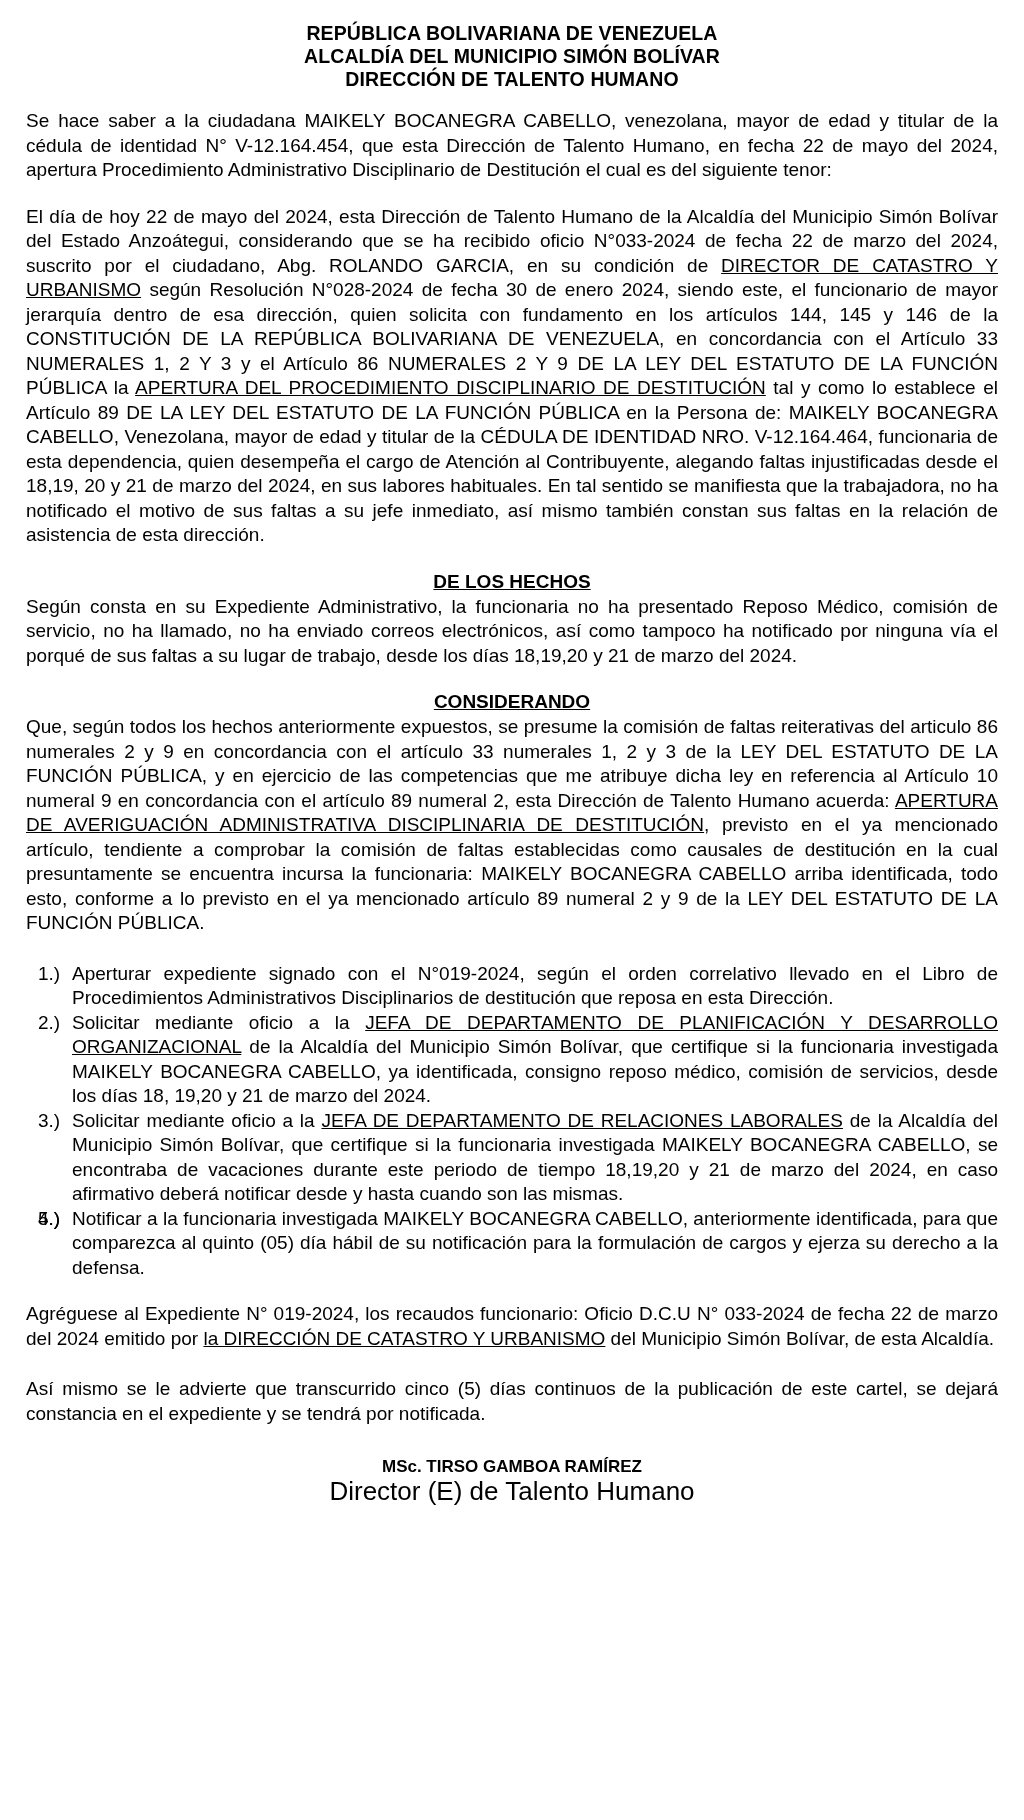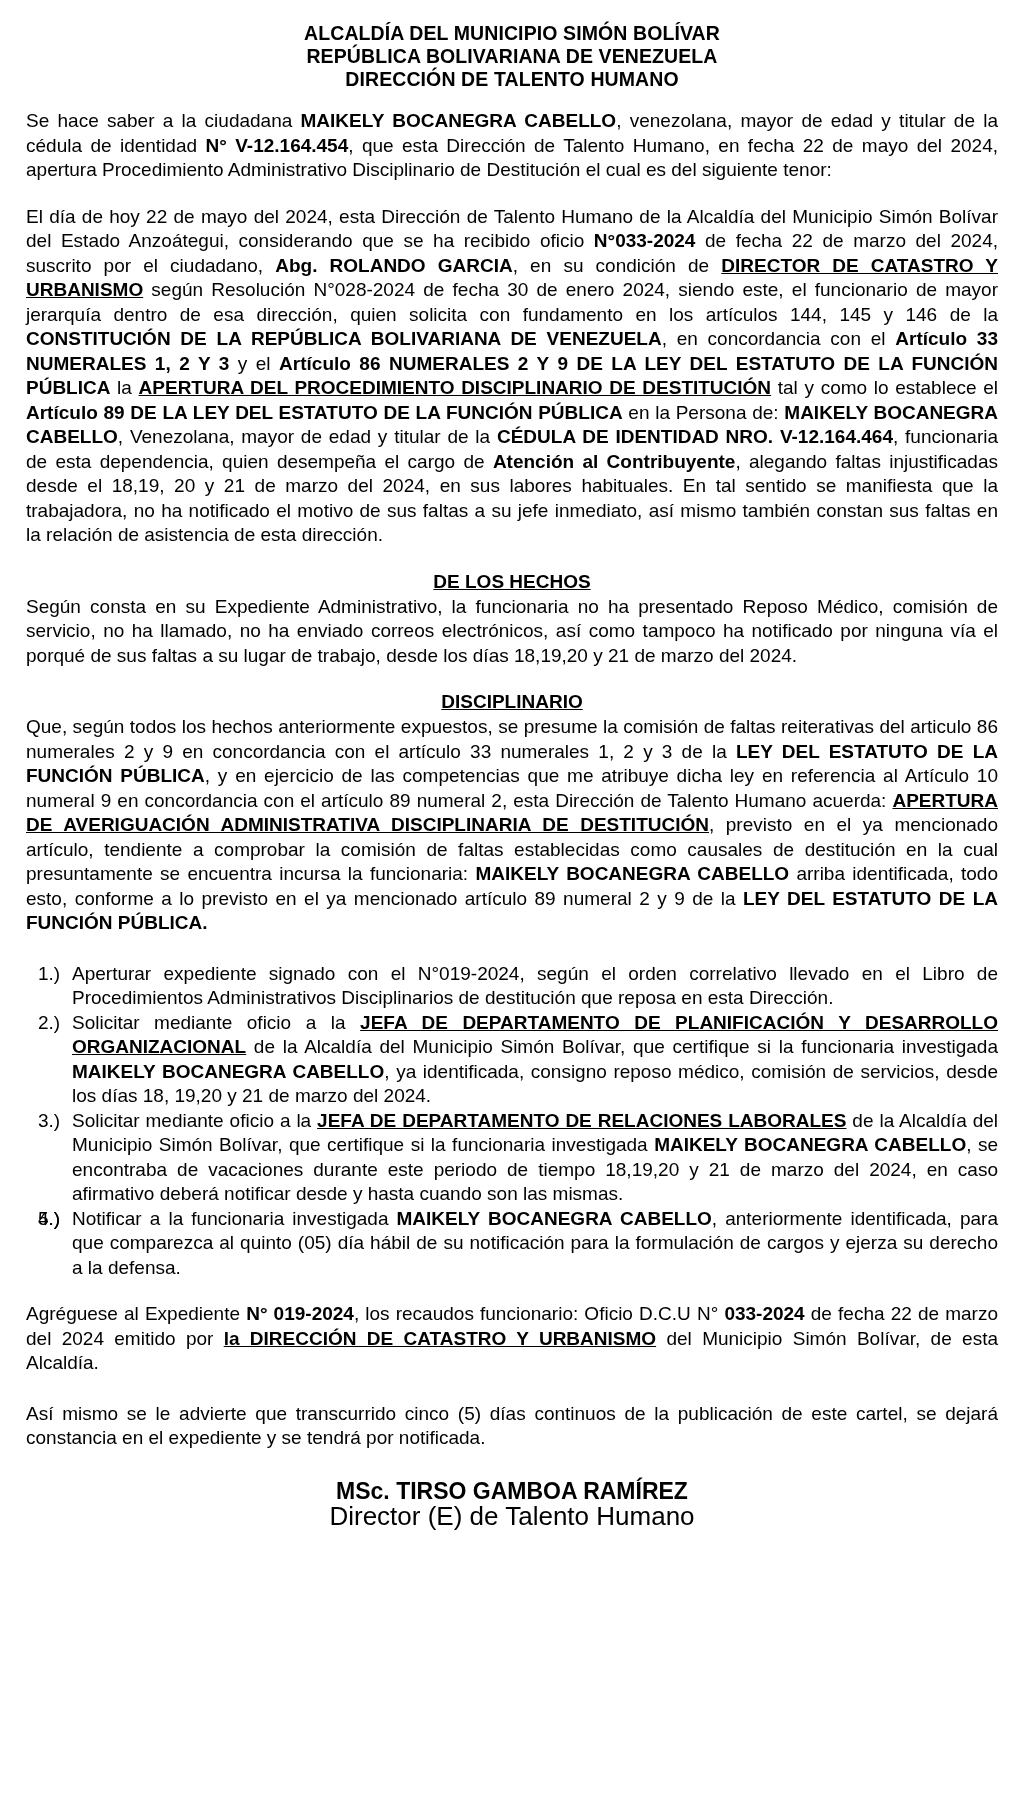--- a/index.html
+++ b/index.html
@@ -48,21 +48,21 @@
     text-align: justify;
     text-justify: inter-word;
   }
   p.para.lead { text-align: justify; }
   .indent {
     margin-left: 32px;
   }
   .spacer-md { height: 22px; }
   .spacer-lg { height: 26px; }
 
-  b, strong { font-weight: bold; margin-top: 14px; }
+  b, strong { font-weight: normal; margin-top: 14px; }
   .u { text-decoration: underline; }
 
   
   .section-title {
     text-align: center;
     font-weight: bold;
     font-size: 19px;
     line-height: 24px;
     text-decoration: underline;
     margin: 0 0 1px 0;
@@ -92,55 +92,55 @@
     line-height: 24.5px;
   }
 
   
   .signature {
     text-align: center;
     margin-top: 2px;
   }
   .signature .sig-name {
     font-weight: bold;
-    font-size: 23px;
+    font-size: 17px;
     line-height: 25px;
   }
   .signature .sig-role,
   .signature .sig-res {
     font-size: 26px;
     line-height: 25px;
   }
 </style>
 </head>
 <body>
 
 <div class="page">
 
   <div class="doc-header">
+    <span class="hline">REPÚBLICA BOLIVARIANA DE VENEZUELA</span>
     <span class="hline">ALCALDÍA DEL MUNICIPIO SIMÓN BOLÍVAR</span>
-    <span class="hline">REPÚBLICA BOLIVARIANA DE VENEZUELA</span>
     <span class="hline">DIRECCIÓN DE TALENTO HUMANO</span>
   </div>
 
 
   <p class="para lead"><span>Se hace saber a la ciudadana </span><b>MAIKELY BOCANEGRA CABELLO</b><span>, venezolana, mayor de edad y titular de la cédula de identidad </span><b>N° </b><b>V-12.164.454</b><span>, que esta Dirección de Talento Humano, en fecha 22 de mayo del 2024, apertura Procedimiento Administrativo Disciplinario de Destitución el cual es del siguiente tenor:</span></p>
 
   <div class="spacer-md"></div>
 
   <p class="para indent"><span>El día de hoy 22 de mayo del 2024, esta Dirección de Talento Humano de la Alcaldía del Municipio Simón Bolívar del Estado Anzoátegui, considerando que se ha recibido oficio </span><b>N°033-2024</b><span> de fecha 22 de marzo del 2024, suscrito por el ciudadano, </span><b>Abg. ROLANDO GARCIA</b><span>, en su condición de </span><b class="u">DIRECTOR DE CATASTRO Y URBANISMO</b><span> según Resolución N°028-2024 de fecha 30 de enero 2024, siendo este, el funcionario de mayor jerarquía dentro de esa dirección, quien solicita con fundamento en los artículos 144, 145 y 146 de la </span><b>CONSTITUCIÓN DE LA REPÚBLICA BOLIVARIANA DE VENEZUELA</b><span>, en concordancia con el </span><b>Artículo 33  NUMERALES 1, 2 Y 3</b><span> y el </span><b>Artículo 86 NUMERALES 2 Y 9 DE LA LEY DEL ESTATUTO DE LA FUNCIÓN PÚBLICA</b><span> la </span><b class="u">APERTURA DEL PROCEDIMIENTO DISCIPLINARIO DE DESTITUCIÓN</b><span> tal y como lo establece el </span><b>Artículo 89 DE LA LEY DEL ESTATUTO DE LA FUNCIÓN PÚBLICA</b><span> en la Persona de: </span><b>MAIKELY BOCANEGRA CABELLO</b><span>, Venezolana, mayor de edad y titular de la </span><b>CÉDULA DE IDENTIDAD NRO. V-12.164.464</b><span>, funcionaria de esta dependencia, quien desempeña el cargo de </span><b>Atención al Contribuyente</b><span>, alegando faltas injustificadas desde el 18,19, 20 y 21 de marzo del 2024, en sus labores habituales. En tal sentido se manifiesta que la trabajadora, no ha notificado el motivo de sus faltas a su jefe inmediato, así mismo también constan sus faltas en la relación de asistencia de esta dirección.</span></p>
 
   <div class="spacer-md"></div>
 
   <div class="section-title">DE LOS HECHOS</div>
   <p class="para">Según consta en su Expediente Administrativo, la funcionaria no ha presentado Reposo Médico, comisión de servicio, no ha llamado, no ha enviado correos electrónicos, así como tampoco ha notificado por ninguna vía el porqué de sus faltas a su lugar de trabajo, desde los días 18,19,20 y 21 de marzo del 2024.</p>
 
   <div class="spacer-md"></div>
 
-  <div class="section-title">DISCIPLINARIO</div>
+  <div class="section-title">CONSIDERANDO</div>
   <p class="para"><span>Que, según todos los hechos anteriormente expuestos, se presume la comisión de faltas reiterativas del articulo 86 numerales 2 y 9 en concordancia con el artículo 33 numerales 1, 2 y 3 de la </span><b>LEY DEL ESTATUTO DE LA FUNCIÓN PÚBLICA</b><span>, y en ejercicio de las competencias que me atribuye dicha ley en referencia al Artículo 10 numeral 9 en concordancia con el artículo 89 numeral 2, esta Dirección de Talento Humano acuerda: </span><b class="u">APERTURA DE AVERIGUACIÓN ADMINISTRATIVA DISCIPLINARIA DE DESTITUCIÓN</b><span>, previsto en el ya mencionado artículo, tendiente a comprobar la comisión de faltas establecidas como causales de destitución  en la cual presuntamente se encuentra incursa la funcionaria: </span><b>MAIKELY BOCANEGRA CABELLO</b><span> arriba identificada, todo esto, conforme a lo previsto en el ya mencionado artículo 89 numeral 2 y 9 de la </span><b>LEY DEL ESTATUTO DE LA FUNCIÓN PÚBLICA.</b></p>
 
   <div class="spacer-lg"></div>
 
 
   <ol class="acuerdos">
     <li>
       <span class="num">1.)</span><span>Aperturar expediente signado con el N°019-2024, según el orden correlativo llevado en el Libro de Procedimientos Administrativos Disciplinarios de destitución que reposa en esta Dirección.</span>
     </li>
     <li>

